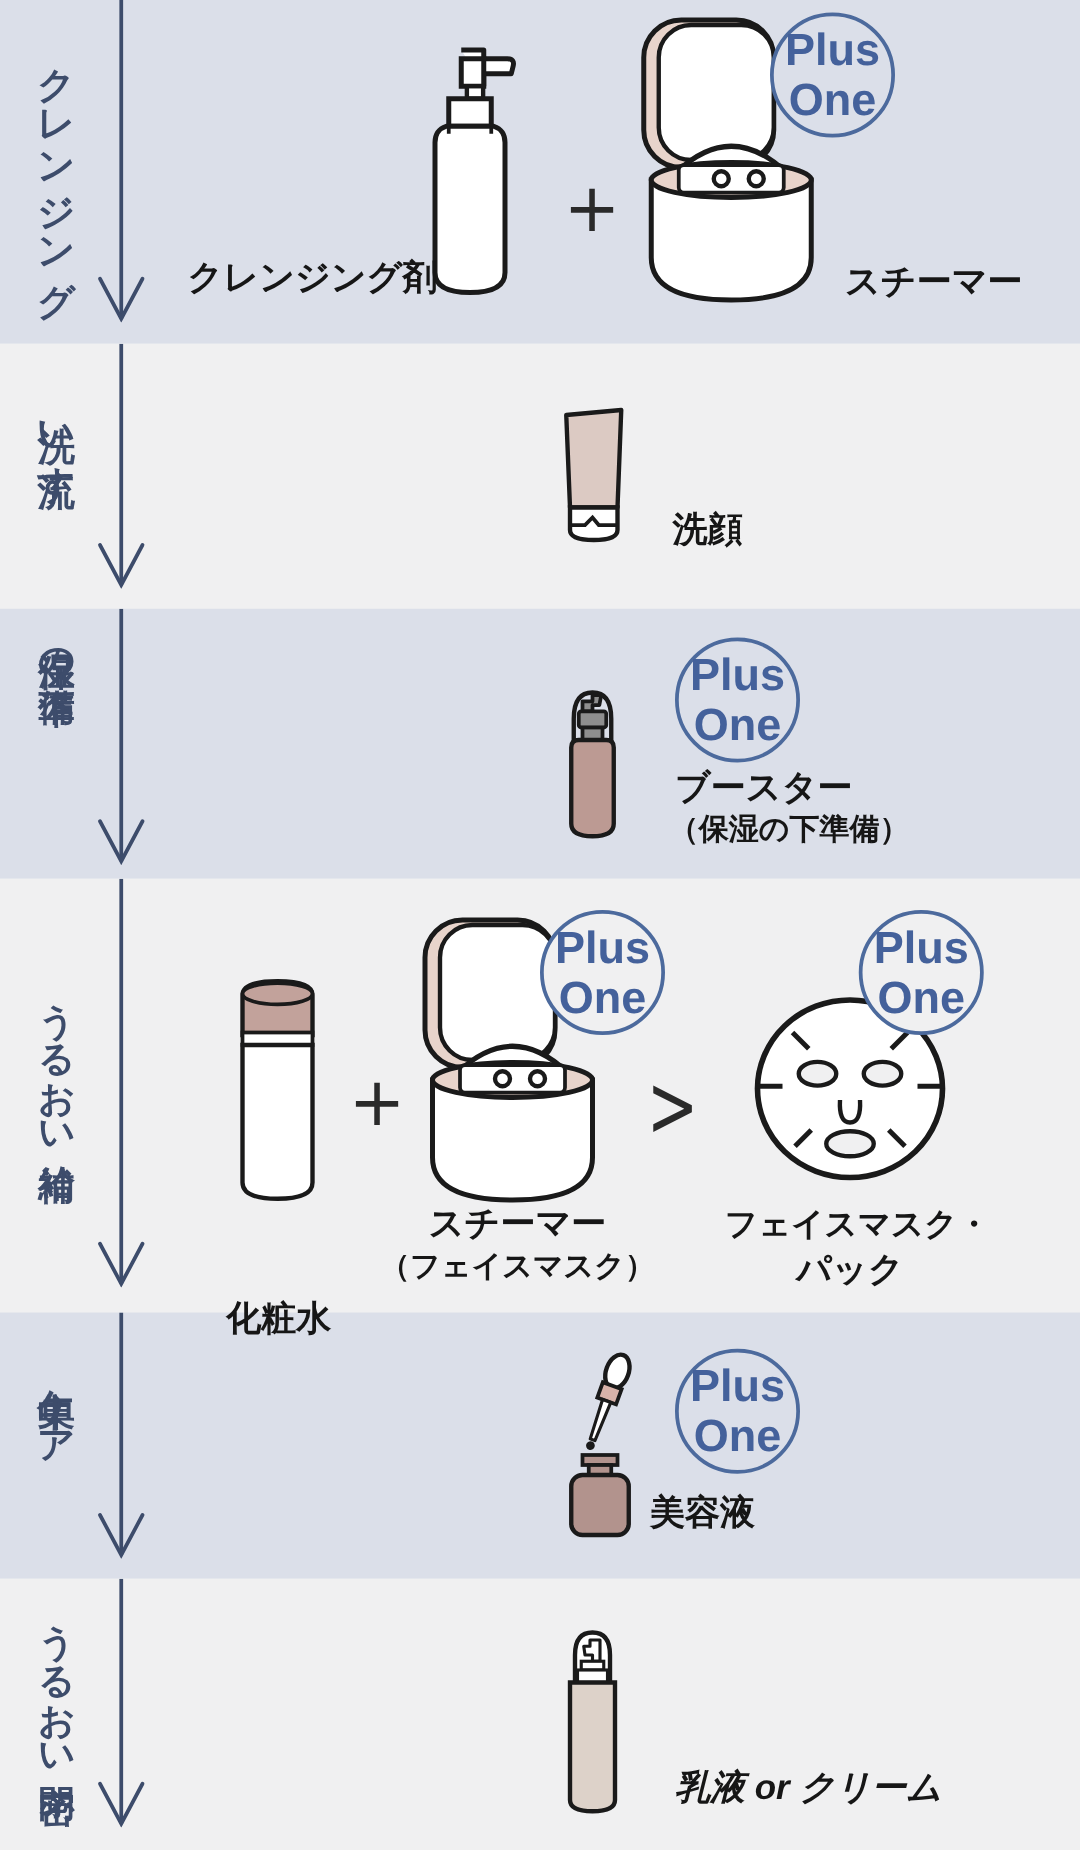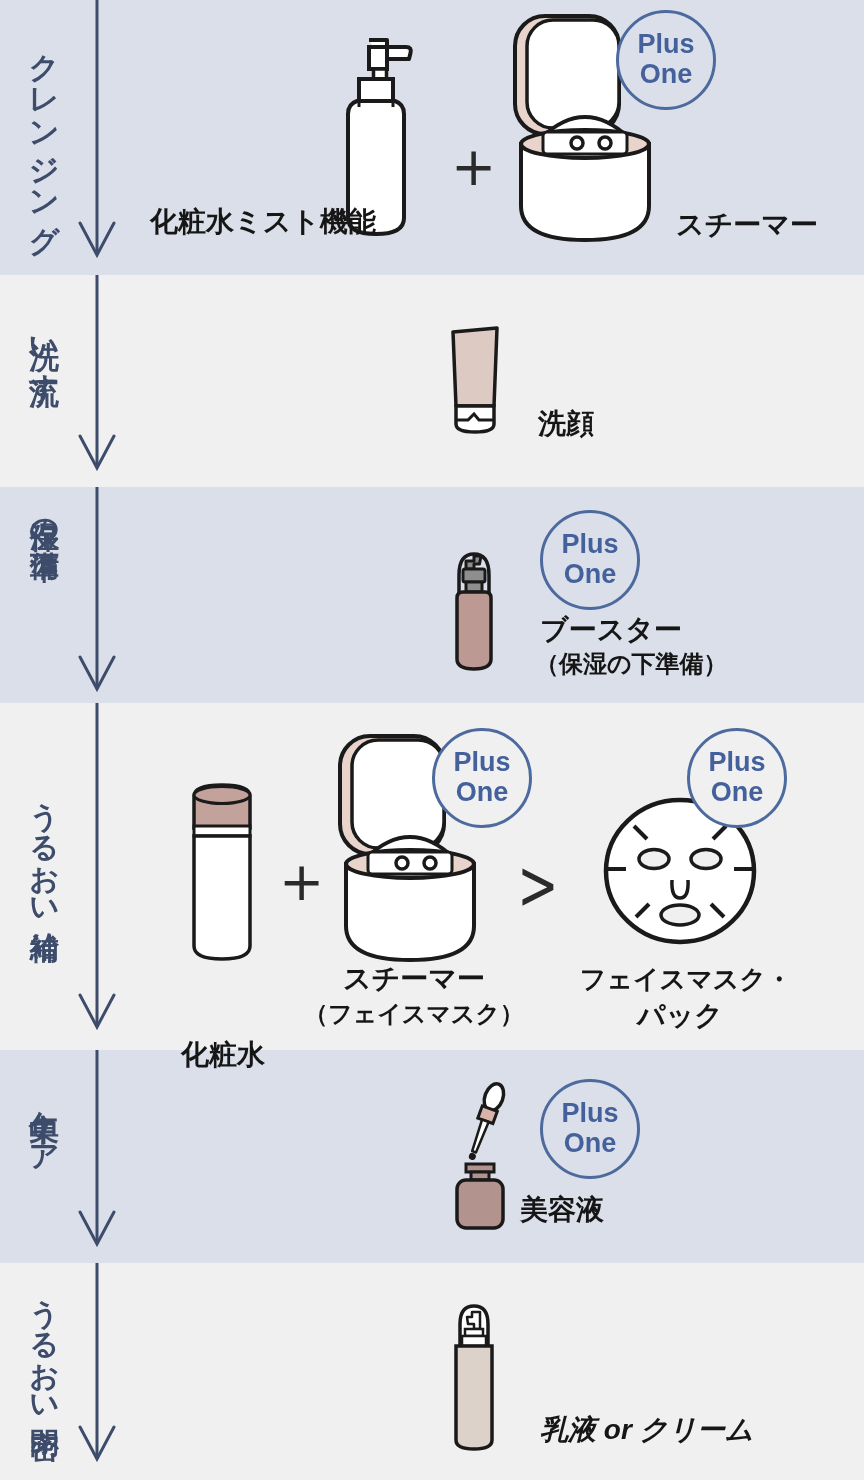--- a/index.html
+++ b/index.html
@@ -30,21 +30,21 @@
     font-weight:700;color:#161616;font-size:28px;
     white-space:nowrap;line-height:1.2;
   }
   .item-label.centered{text-align:center;white-space:normal;}
   .sublabel{font-size:24px;}
 
   .plus-one-badge{
     position:absolute;width:100px;height:100px;box-sizing:border-box;
     border:3px solid #4c6a9d;border-radius:50%;
     display:flex;flex-direction:column;align-items:center;justify-content:center;
-    color:#44619b;font-weight:700;font-size:27px;line-height:1.1;
+    color:#44619b;font-weight:700;font-size:36px;line-height:1.1;
     text-align:center;
   }
   .plus-one-badge.on-blue{background:#dbdfe9;}
   .plus-one-badge.on-light{background:#f0f0f1;}
 
   .op{
     position:absolute;width:44px;text-align:center;
     color:#2a2a2a;font-weight:400;font-size:54px;line-height:1;
     font-family:"DejaVu Sans",sans-serif;
   }
@@ -115,21 +115,21 @@
     <rect x="38" y="120" width="84" height="22" rx="4" fill="#fff" stroke="#1a1a1a" stroke-width="3"></rect>
     <circle cx="72" cy="131" r="6" fill="#fff" stroke="#1a1a1a" stroke-width="3.5"></circle>
     <circle cx="100" cy="131" r="6" fill="#fff" stroke="#1a1a1a" stroke-width="3.5"></circle>
   </svg>
 
   <div class="plus-one-badge on-blue" style="left:616px;top:10px;">
     <span>Plus</span>
     <span>One</span>
   </div>
 
-  <div class="item-label" style="left:150px;top:205px;">化粧水ミスト機能</div>
+  <div class="item-label" style="left:150px;top:205px;">クレンジング剤</div>
   <div class="item-label" style="left:676px;top:208px;">スチーマー</div>
 
   <svg style="position:absolute;left:446px;top:324px;" width="58" height="118" viewBox="0 0 58 118">
     <path d="M7,8 L51,4 L48,82 L10,82 Z" fill="#dccac3" stroke="#1a1a1a" stroke-width="3.5" stroke-linejoin="round"></path>
     <path d="M10,82 H48 V100 Q48,108 29,108 Q10,108 10,100 Z" fill="#fff" stroke="#1a1a1a" stroke-width="3.5"></path>
     <path d="M10,96 H22 L28,90 L33,96 H48" fill="none" stroke="#1a1a1a" stroke-width="3"></path>
   </svg>
   <div class="item-label" style="left:538px;top:407px;">洗顔</div>
 
   <svg style="position:absolute;left:451px;top:549px;" width="46" height="124" viewBox="0 0 46 124">

